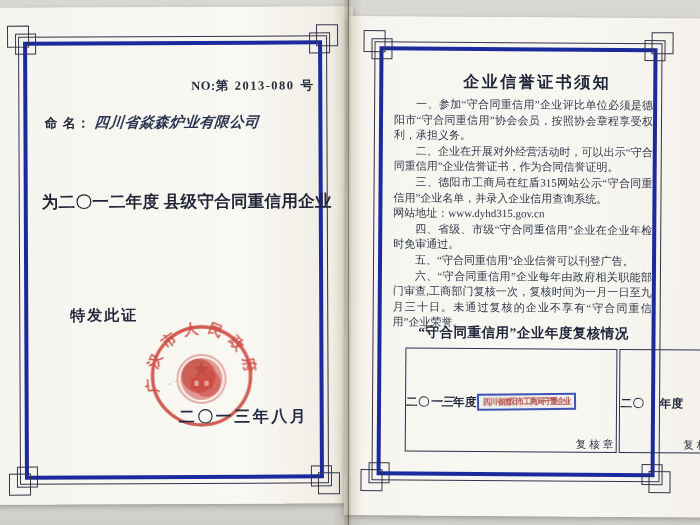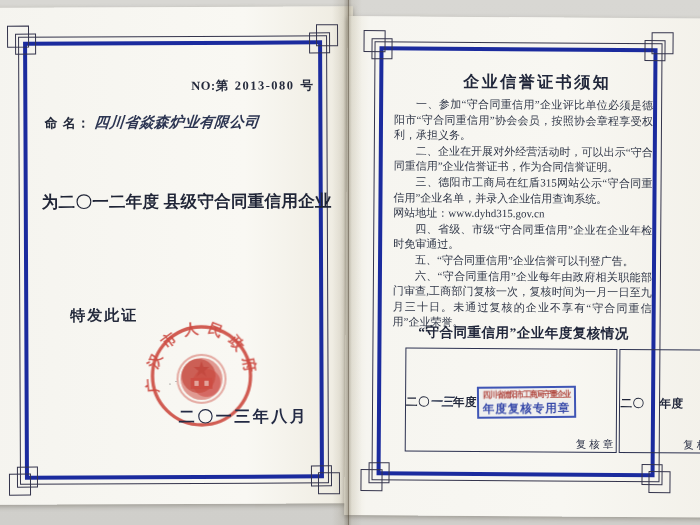--- a/index.html
+++ b/index.html
@@ -165,21 +165,20 @@
   <div class="review-title">“守合同重信用”企业年度复核情况</div>
 
   <div class="review-table">
 
     <div class="review-cell">
       <div class="cell-header">
         <span>二〇</span><span class="year-gap hand">一三</span><span>年度</span>
       </div>
       <div class="stamp">
         <div class="stamp-l1">四川省德阳市工商局守重企业</div>
-        <div class="stamp-l2">年度复核专用章</div>
       </div>
       <div class="seal-label">复核章</div>
     </div>
 
     <div class="review-cell">
       <div class="cell-header">
         <span>二〇</span><span class="year-gap"></span><span>年度</span>
       </div>
       <div class="seal-label">复核章</div>
       <div class="date-row">

